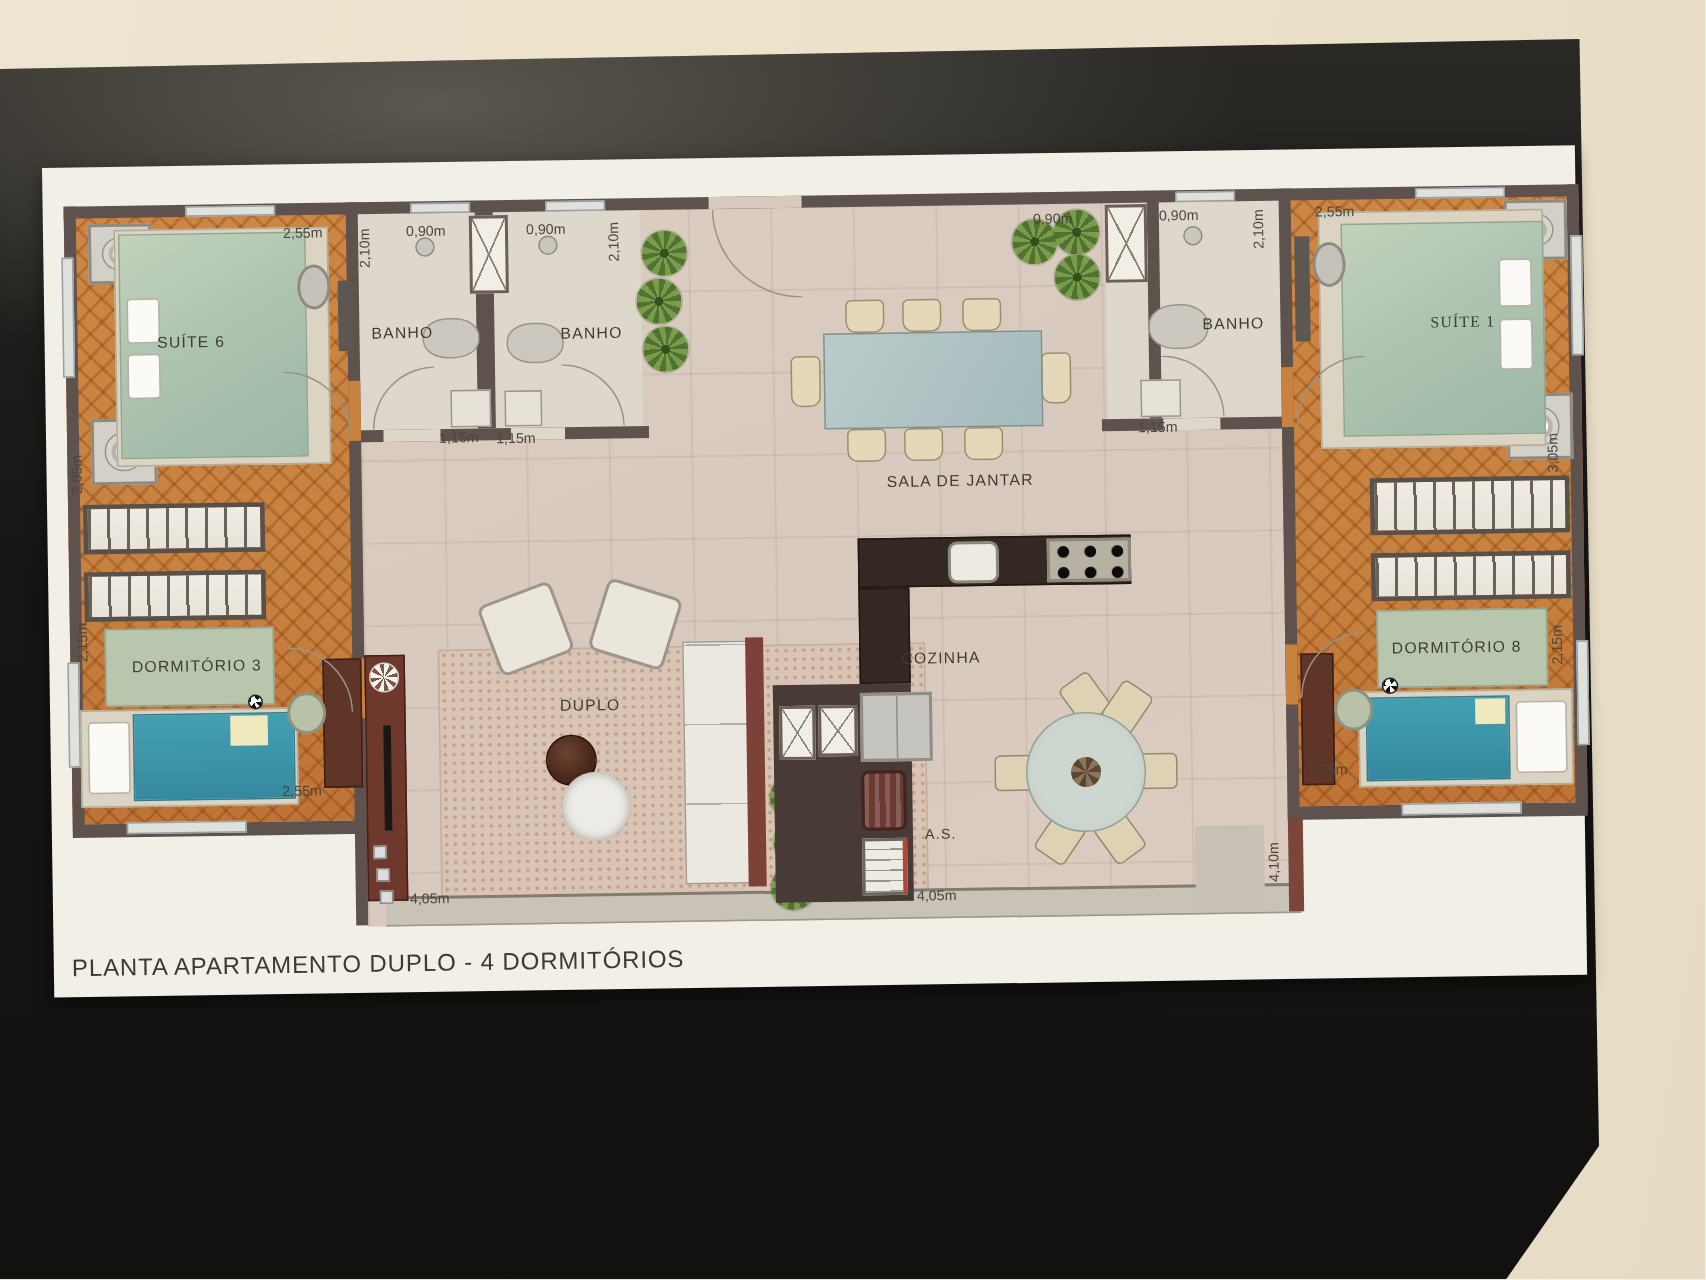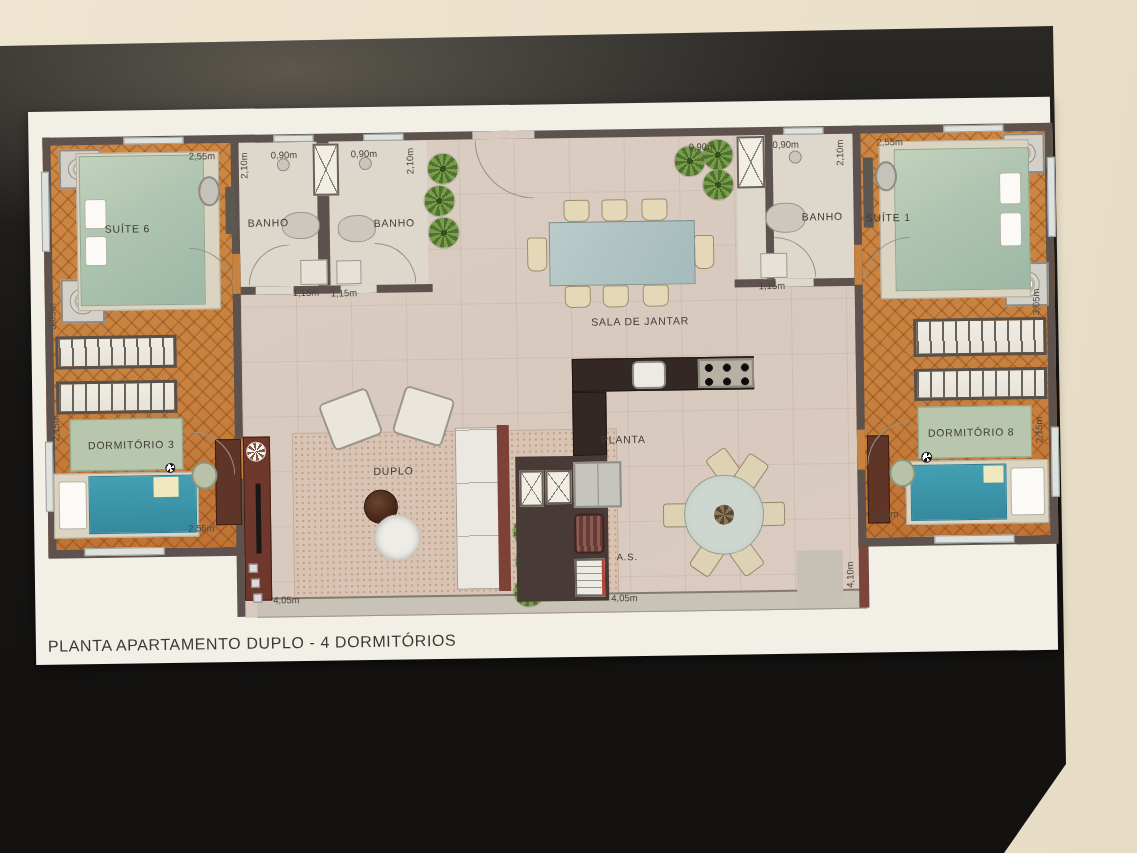--- a/index.html
+++ b/index.html
@@ -276,25 +276,25 @@
       <div class="abs arc" style="left:834px;top:322px;width:44px;height:44px;border-color:#9a9288 transparent transparent #9a9288;border-radius:100% 0 0 0;"></div>
       <div class="abs arc" style="left:218px;top:136px;width:42px;height:42px;border-color:#9a9288 transparent transparent #9a9288;border-radius:100% 0 0 0;"></div>
       <div class="abs arc" style="left:344px;top:136px;width:42px;height:42px;border-color:#9a9288 #9a9288 transparent transparent;border-radius:0 100% 0 0;"></div>
       <div class="abs arc" style="left:744px;top:136px;width:42px;height:42px;border-color:#9a9288 #9a9288 transparent transparent;border-radius:0 100% 0 0;"></div>
 
       <div class="roomlabel" style="left:75px;top:112px;">SUÍTE 6</div>
       <div class="roomlabel" style="left:218px;top:108px;">BANHO</div>
       <div class="roomlabel" style="left:344px;top:110px;">BANHO</div>
       <div class="roomlabel" style="left:560px;top:212px;">SALA DE JANTAR</div>
       <div class="roomlabel" style="left:772px;top:110px;">BANHO</div>
-      <div class="roomlabel" style="left:836px;top:112px;">SUÍTE 1</div>
+      <div class="roomlabel" style="left:924px;top:112px;font-family:Liberation Serif, serif;">SUÍTE 1</div>
       <div class="roomlabel" style="left:55px;top:328px;">DORMITÓRIO 3</div>
       <div class="roomlabel" style="left:895px;top:328px;">DORMITÓRIO 8</div>
       <div class="roomlabel" style="left:340px;top:358px;">DUPLO</div>
-      <div class="roomlabel" style="left:568px;top:330px;">PLANTA</div>
+      <div class="roomlabel" style="left:568px;top:330px;">COZINHA</div>
       <div class="roomlabel" style="left:582px;top:448px;font-size:9.5px;">A.S.</div>
 
       <div class="dim" style="left:160px;top:42px;">2,55m</div>
       <div class="dim v" style="left:202px;top:52px;">2,10m</div>
       <div class="dim" style="left:242px;top:42px;">0,90m</div>
       <div class="dim" style="left:322px;top:42px;">0,90m</div>
       <div class="dim v" style="left:368px;top:50px;">2,10m</div>
       <div class="dim" style="left:660px;top:40px;">0,90m</div>
       <div class="dim" style="left:744px;top:39px;">0,90m</div>
       <div class="dim v" style="left:798px;top:48px;">2,10m</div>

